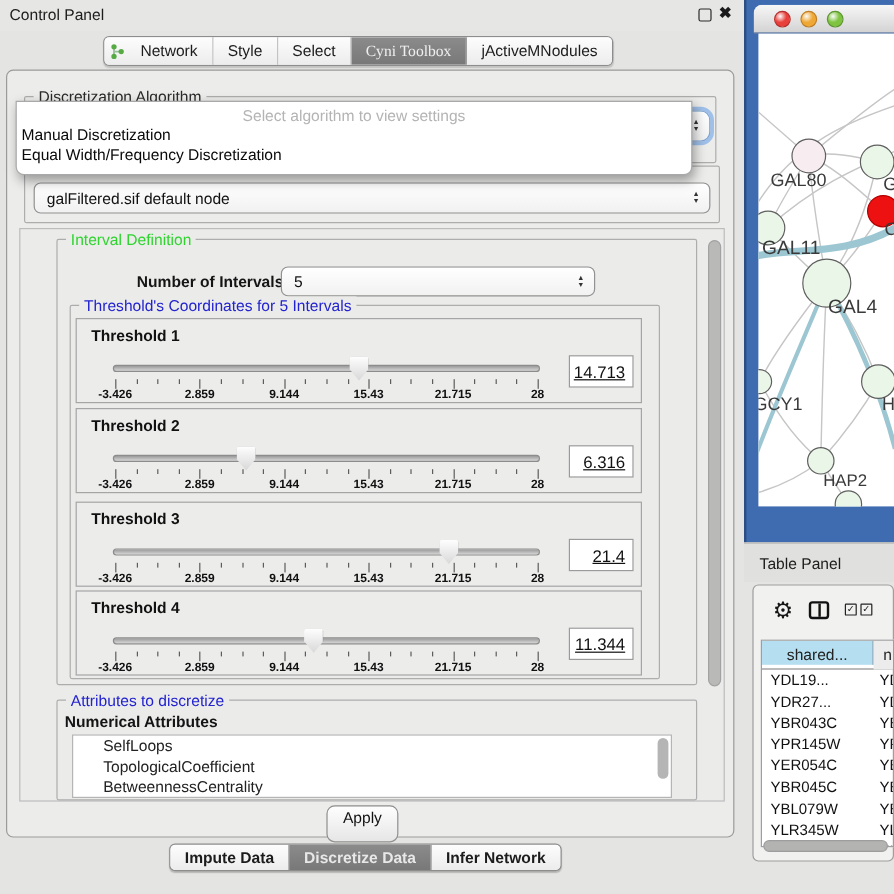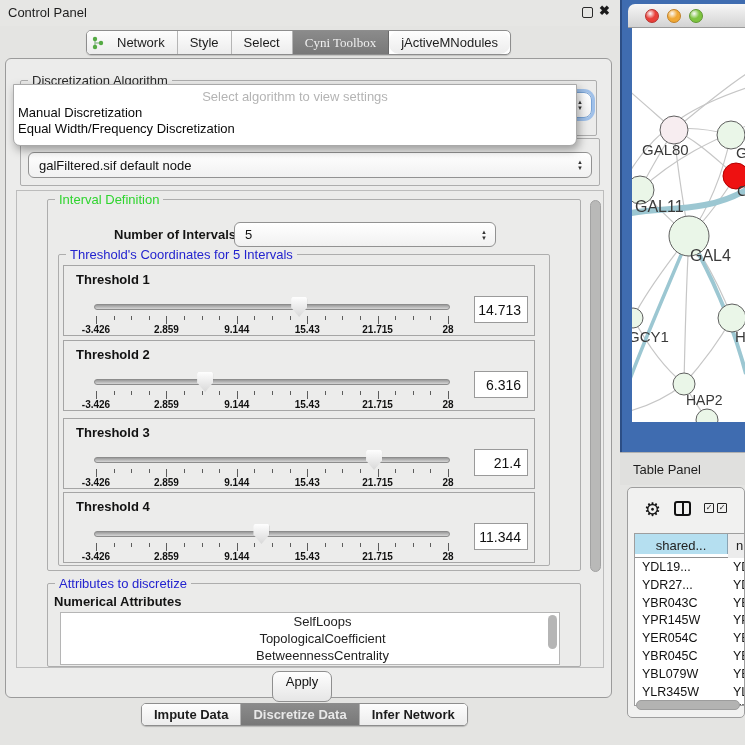--- a/index.html
+++ b/index.html
@@ -8,21 +8,21 @@
   .abs{position:absolute;}
 
   
   #titlebar{left:0;top:0;width:620px;height:26px;background:#e6e6e4;}
   #titlebar .title{left:8px;top:5px;font-size:13px;color:#1d1d1d;}
   .float-icon{left:582px;top:7px;width:11px;height:11px;border:1.5px solid #2a2a2a;border-radius:2px;}
   .close-icon{left:599px;top:3px;font-size:13px;font-weight:bold;color:#1a1a1a;}
 
   #top-tabs{left:86px;top:30px;height:25px;display:flex;border:1px solid #8d8d8d;border-radius:5px;overflow:hidden;background:#fff;box-shadow:0 1px 1px rgba(0,0,0,.15);}
   .ttab{height:100%;display:flex;align-items:center;justify-content:center;gap:5px;font-size:13px;color:#1c1c1c;background:linear-gradient(#fdfdfd,#ececec);border-right:1px solid #b5b5b5;padding:0 4px;}
-  .ttab:last-child{border-right:none;border-radius:10px;}
+  .ttab:last-child{border-right:none;}
   .ttab.selected{background:linear-gradient(#8b8b8b,#787878);color:#efefef;border-right:1px solid #6a6a6a;}
 
   #outer-panel{left:5px;top:58px;width:607px;height:640px;background:#ececeb;border:1px solid #9b9b9b;border-radius:6px;}
 
   .fieldset{position:absolute;border:1px solid #adadad;border-radius:2px;}
   .fieldset-label{position:absolute;top:-8px;left:7px;background:#ececeb;padding:0 4px;font-size:13px;white-space:nowrap;}
   .fl-dark{color:#2a2a2a;}
   .fl-green{color:#2fd42f;}
   .fl-blue{color:#2323cf;}
 
@@ -42,25 +42,25 @@
   #noi-combo{left:186px;top:22px;width:262px;height:25px;}
 
   .tbox{position:absolute;left:4px;width:472px;height:71px;background:#ececeb;border:1px solid #a5a5a5;}
   .tbox-label{position:absolute;left:12px;top:6px;font-size:13px;font-weight:bold;color:#111;}
   .track{position:absolute;left:30px;top:38px;width:356px;height:6px;border-radius:3px;background:linear-gradient(#9a9a9a,#d6d6d6);border:1px solid #8c8c8c;}
   .thumb{position:absolute;top:31px;width:16px;height:20px;clip-path:polygon(8% 0,92% 0,100% 10%,100% 52%,50% 100%,0 52%,0 10%);background:linear-gradient(#fefefe,#d8d8d8);filter:drop-shadow(0 0 1px #6d6d6d);}
   .tick{position:absolute;width:1px;background:#5c5c5c;top:50px;}
   .tick.major{height:8px;}
   .tick.minor{height:4px;}
   .tick-label{position:absolute;top:58px;font-size:10px;font-weight:bold;color:#111;transform:translateX(-50%);white-space:nowrap;}
-  .val-box{position:absolute;left:410px;top:30px;width:54px;height:27px;background:#ffffff;border:1px solid #9a9a9a;font-size:14px;color:#111;text-align:right;line-height:26px;padding-right:6px;}
+  .val-box{position:absolute;left:410px;top:30px;width:54px;height:27px;background:#ffffff;border:1px solid #9a9a9a;font-size:14px;color:#111;text-align:right;line-height:26px;padding-right:6px;text-decoration:underline;}
 
   #attr-title{position:absolute;left:6px;top:10px;font-size:13px;font-weight:bold;color:#141414;}
   #attr-list{position:absolute;left:12px;top:28px;width:500px;height:53px;background:#ffffff;border:1px solid #b5b5b5;overflow:hidden;}
-  .attr-item{height:17px;line-height:17px;font-size:13px;color:#222;padding-left:25px;text-align:center;}
+  .attr-item{height:17px;line-height:17px;font-size:13px;color:#222;padding-left:25px;}
   #attr-scroll{position:absolute;right:2px;top:2px;width:9px;height:34px;background:#b5b5b5;border-radius:5px;}
 
   #apply-btn{left:272px;top:671px;width:60px;height:31px;background:linear-gradient(#fefefe,#e6e6e6);border:1px solid #8f8f8f;border-radius:7px;font-size:13px;color:#111;text-align:center;line-height:20px;}
 
   #bottom-tabs{left:141px;top:703px;height:23px;display:flex;border:1px solid #8d8d8d;border-radius:5px;overflow:hidden;background:#fff;box-shadow:0 1px 1px rgba(0,0,0,.2);}
   .btab{height:100%;display:flex;align-items:center;justify-content:center;font-size:13px;font-weight:bold;color:#1c1c1c;background:linear-gradient(#fdfdfd,#ececec);border-right:1px solid #b5b5b5;padding:0 12px;}
   .btab:last-child{border-right:none;}
   .btab.selected{background:linear-gradient(#8b8b8b,#787878);color:#e8e8e8;}
 
   

